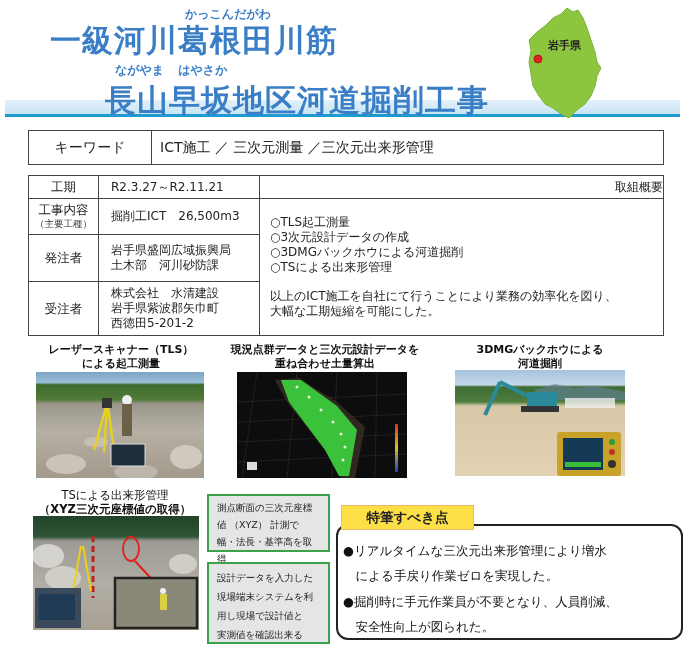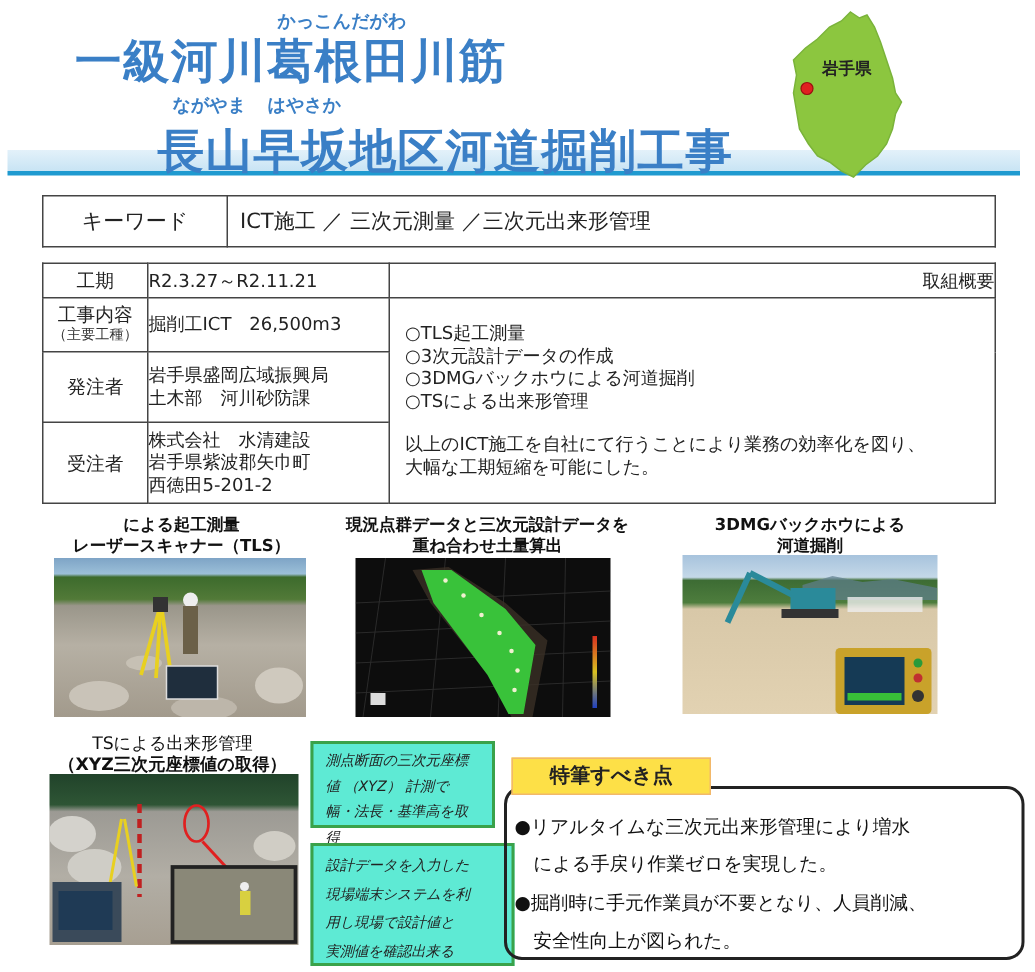--- a/index.html
+++ b/index.html
@@ -25,41 +25,41 @@
   table { border-collapse: collapse; }
   td { border: 1.5px solid #444; font-size: 12.5px; }
   .kw-table { left: 28px; top: 130px; width: 636px; height: 35px; }
   .kw-table td.label { width: 123px; text-align: center; font-size: 14px; }
   .kw-table td.value { padding-left: 8px; font-size: 14px; }
 
   .info-table { left: 28px; top: 175px; width: 636px; height: 160px; }
   .info-table td { vertical-align: middle; }
   .c1 { width: 70px; text-align: center; font-size: 12.5px; line-height: 14px; }
   .c1 .sub { display: block; font-size: 9.5px; color: #333; }
-  .c2 { width: 161px; padding-left: 0; line-height: 15px; font-size: 12px; }
+  .c2 { width: 161px; padding-left: 12px; line-height: 15px; font-size: 12px; }
   .c3 { padding-left: 10px; font-size: 12px; line-height: 15px; }
   .c3-head { text-align: right; }
   .overview-list { margin-top: 0px; }
   .overview-summary { margin-top: 14px; }
 
   
   .cap { font-weight: bold; font-size: 11px; text-align: center; line-height: 14px; color: #111; }
   .photo { overflow: hidden; }
   .p1 { left: 36px; top: 372px; width: 168px; height: 106px;
         background: linear-gradient(#7ea4c6 0%, #9bbfd8 10%, #3d6b2d 12%, #527a38 26%, #9a968a 30%, #b6b0a4 55%, #a29a8c 100%); }
   .p2 { left: 237px; top: 372px; width: 170px; height: 106px; background: #0d0d0d; }
   .p3 { left: 455px; top: 370px; width: 170px; height: 106px;
         background: linear-gradient(#a7c3dd 0%, #c4d8e8 14%, #3d6c34 16%, #4e7d3d 30%, #d8c8a8 34%, #e2d2b2 100%); }
   .p4 { left: 33px; top: 516px; width: 166px; height: 114px;
         background: linear-gradient(#21432a 0%, #2e5535 18%, #9c9a94 22%, #b2aea5 60%, #a79f92 100%); }
 
   
-  .gbox { border: 2.5px solid #3aa24a; background: #5eead4; font-size: 9.5px; line-height: 19px; padding: 4px 8px; color: #222; font-style: italic; }
+  .gbox { border: 2.5px solid #3aa24a; background: #e5e5e5; font-size: 9.5px; line-height: 19px; padding: 4px 8px; color: #222; }
   .gbox1 { left: 207px; top: 494px; width: 123px; height: 58px; padding-top: 3px; line-height: 17px; }
-  .gbox2 { left: 207px; top: 562px; width: 136px; height: 82px; }
+  .gbox2 { left: 207px; top: 562px; width: 123px; height: 82px; }
 
   
   .sp-box { left: 336px; top: 524px; width: 347px; height: 116px; border: 2px solid #222; border-radius: 12px; }
   .sp-tag { left: 341px; top: 505px; width: 133px; height: 25px; background: #fde047; border: 1.5px solid #f2b86a;
             font-weight: bold; font-size: 13.5px; text-align: center; line-height: 22px; color: #222; }
   .sp-line { font-size: 12.5px; white-space: nowrap; color: #111; }
 </style>
 </head>
 <body>
 
@@ -124,22 +124,22 @@
     <td class="c2">
       <div>株式会社　水清建設</div>
       <div>岩手県紫波郡矢巾町</div>
       <div>西徳田5-201-2</div>
     </td>
   </tr>
 </tbody>
   </table>
 
 <div class="abs cap" style="left:36px; top:343px; width:170px;">
+  <div>レーザースキャナー（TLS）</div>
   <div>による起工測量</div>
-  <div>レーザースキャナー（TLS）</div>
 </div>
 <div class="abs cap" style="left:225px; top:343px; width:200px;">
   <div>現況点群データと三次元設計データを</div>
   <div>重ね合わせ土量算出</div>
 </div>
 <div class="abs cap" style="left:455px; top:343px; width:170px;">
   <div>3DMGバックホウによる</div>
   <div>河道掘削</div>
 </div>
 

